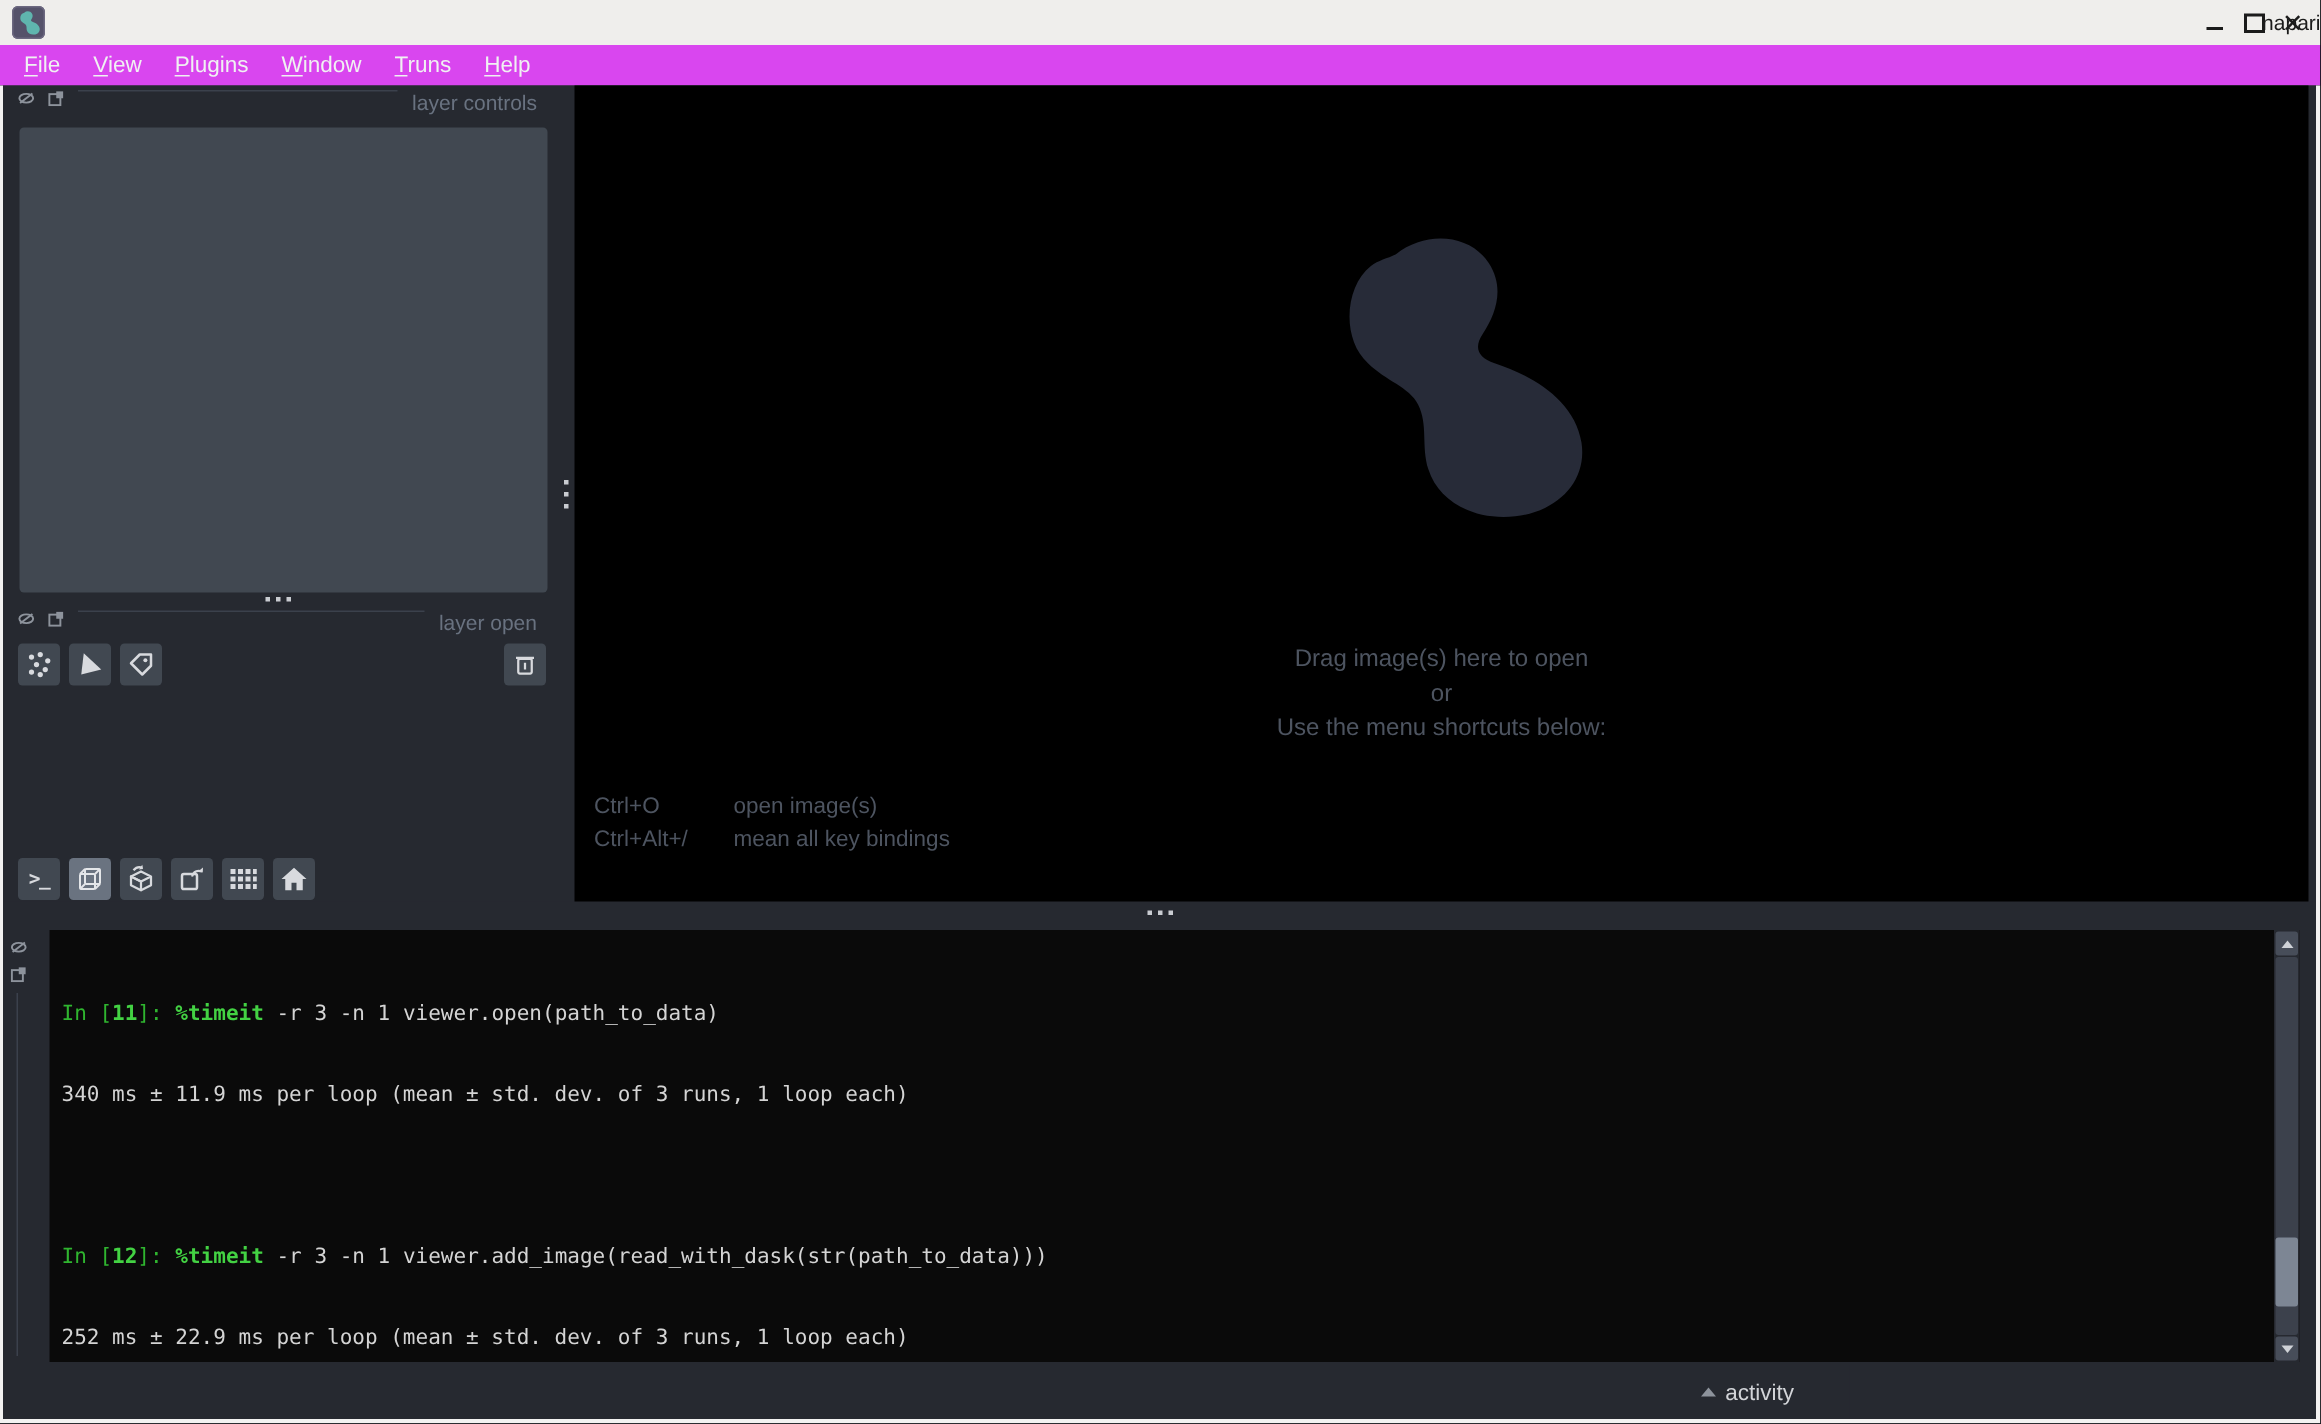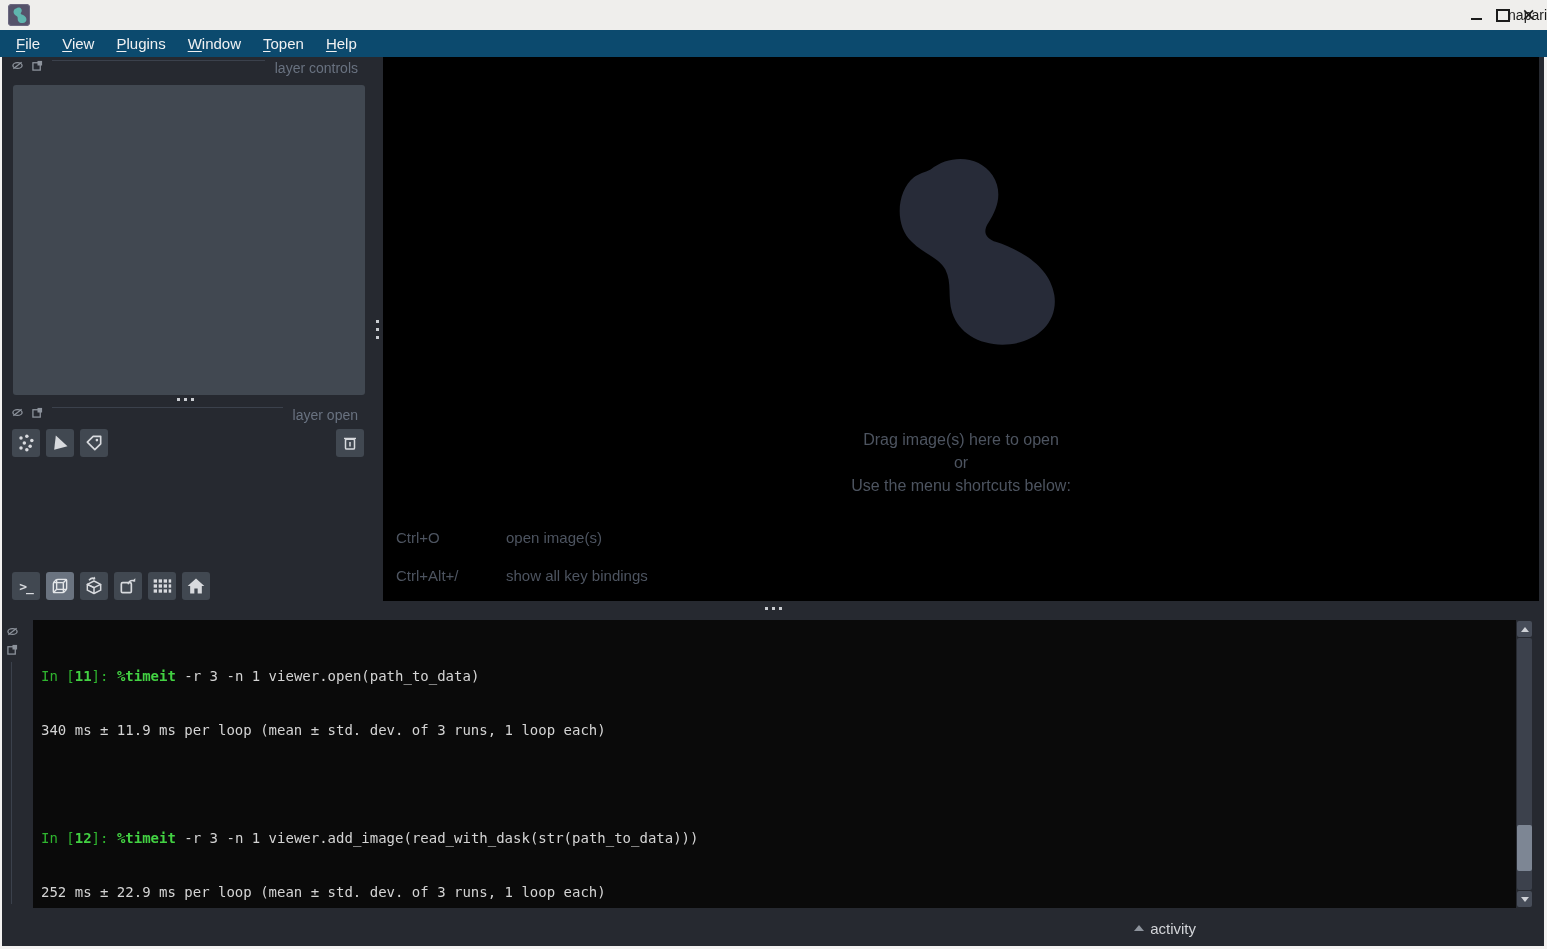--- a/index.html
+++ b/index.html
@@ -10,21 +10,21 @@
   .app-icon{position:absolute;left:8px;top:4px;width:22px;height:22px;border-radius:4px;background:#55526a;display:flex;align-items:center;justify-content:center;box-shadow:inset 0 0 0 1px #6c6880;}
   .app-icon svg{width:18px;height:18px;}
   .title-text{flex:1;text-align:right;font-size:14px;color:#1b1b1b;}
   .win-controls{position:absolute;right:10px;top:0;height:30px;display:flex;align-items:center;gap:9px;}
   .win-btn{width:17px;height:17px;display:flex;align-items:center;justify-content:center;color:#1b1b1b;cursor:default;}
   .glyph-min{display:block;width:11px;height:2px;background:#1b1b1b;margin-top:7px;}
   .glyph-max{display:block;width:10px;height:9px;border:2px solid #1b1b1b;}
   .glyph-close{font-size:17px;font-weight:bold;line-height:1;}
 
   
-  .menubar{position:absolute;left:0;top:30px;width:100%;height:27px;background:#0c4a6e;display:flex;align-items:center;padding-left:5px;box-sizing:border-box;}
+  .menubar{position:absolute;left:0;top:30px;width:100%;height:27px;background:#d946ef;display:flex;align-items:center;padding-left:5px;box-sizing:border-box;}
   .menu-item{color:#f0f1f2;font-size:15px;padding:0 11px;height:27px;display:flex;align-items:center;}
   .menu-item .mn{text-decoration:underline;text-underline-offset:2px;}
 
   
   .main-area{position:absolute;left:0;top:57px;width:1547px;height:544px;background:#262930;}
   .left-panel{position:absolute;left:0;top:0;width:371px;height:544px;}
   .dock-header{position:absolute;left:0;display:flex;align-items:flex-start;padding:0 13px 0 12px;box-sizing:border-box;width:100%;height:17px;}
   .dh-icons{display:flex;align-items:center;gap:9px;margin-right:9px;}
   .dh-icon{width:11px;height:11px;display:flex;align-items:center;justify-content:center;cursor:default;}
   .dh-line{flex:1;height:1px;background:#3b414c;}
@@ -41,21 +41,21 @@
   .viewer-btn-row{position:absolute;left:0;top:515px;width:100%;height:28px;}
   .console-glyph{color:#d8dade;font-family:"DejaVu Sans Mono",monospace;font-size:13px;font-weight:bold;letter-spacing:-1px;}
 
   
   .vsplit{position:absolute;left:371px;top:0;width:12px;height:544px;display:flex;flex-direction:column;align-items:center;justify-content:center;gap:5px;}
 
   
   .canvas{position:absolute;left:383px;top:0;width:1156px;height:544px;background:#000;overflow:hidden;}
   .logo-blob{position:absolute;left:474px;top:82px;width:216px;height:218px;}
   .welcome{position:absolute;left:0;top:371px;width:100%;text-align:center;color:#4d5460;font-size:16px;line-height:23px;}
-  .shortcuts{position:absolute;left:13px;top:470px;display:grid;grid-template-columns:93px auto;row-gap:1px;color:#4d5460;font-size:15px;line-height:21px;gap:17px;}
+  .shortcuts{position:absolute;left:13px;top:470px;display:grid;grid-template-columns:93px auto;row-gap:1px;color:#4d5460;font-size:15px;line-height:21px;}
 
   
   .hsplit{position:absolute;left:0;top:601px;width:1547px;height:14px;display:flex;align-items:center;justify-content:center;gap:4px;}
 
   
   .console-dock{position:absolute;left:0;top:615px;width:1547px;height:295px;}
   .console-gutter{position:absolute;left:0;top:5px;width:33px;height:288px;}
   .console-gutter .dh-icon{position:absolute;left:7px;}
   .cg-line{position:absolute;left:11px;top:42px;width:1px;bottom:4px;background:#3b414c;}
   .console-black{position:absolute;left:33px;top:5px;width:1500px;height:288px;background:#0a0a0a;}
@@ -113,21 +113,21 @@
     <span class="menu-item">
         <span><span class="mn">V</span><span>iew</span></span>
       </span>
     <span class="menu-item">
         <span><span class="mn">P</span><span>lugins</span></span>
       </span>
     <span class="menu-item">
         <span><span class="mn">W</span><span>indow</span></span>
       </span>
     <span class="menu-item">
-        <span><span class="mn">T</span><span>open</span></span>
+        <span><span class="mn">T</span><span>runs</span></span>
       </span>
     <span class="menu-item">
         <span><span class="mn">H</span><span>elp</span></span>
       </span>
   </div>
 
   <div class="main-area">
 
     <div class="left-panel">
 
@@ -295,21 +295,21 @@
       </span>
       <div class="welcome">
         <div>Drag image(s) here to open</div>
         <div>or</div>
         <div>Use the menu shortcuts below:</div>
       </div>
       <div class="shortcuts">
         <span>Ctrl+O</span>
         <span>open image(s)</span>
         <span>Ctrl+Alt+/</span>
-        <span>show all key bindings</span>
+        <span>mean all key bindings</span>
       </div>
     </div>
   </div>
 
   <div class="hsplit">
     <span class="sq-dot"></span>
       <span class="sq-dot"></span>
       <span class="sq-dot"></span>
   </div>
 

